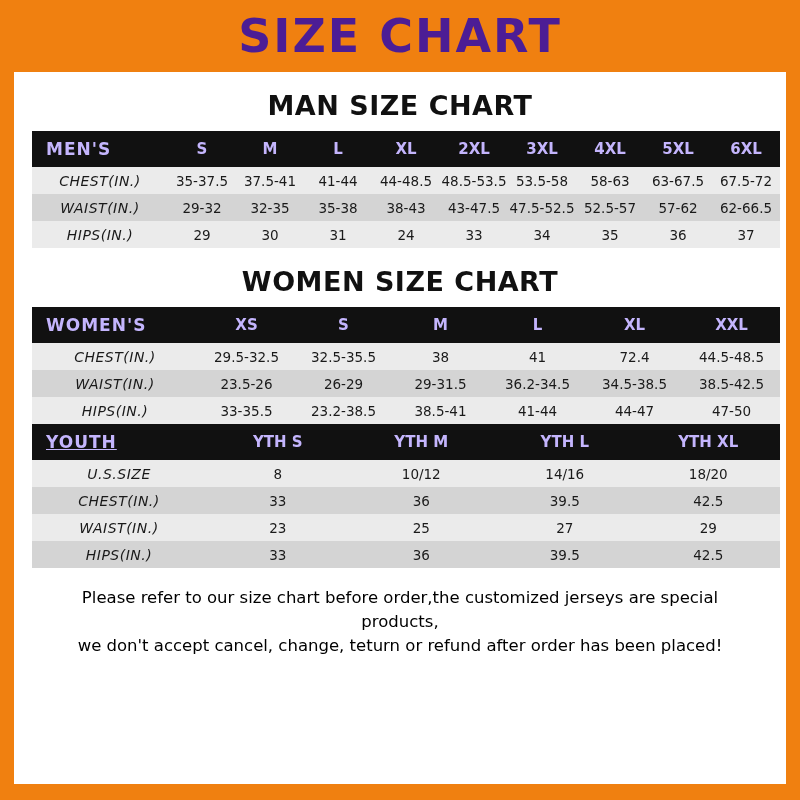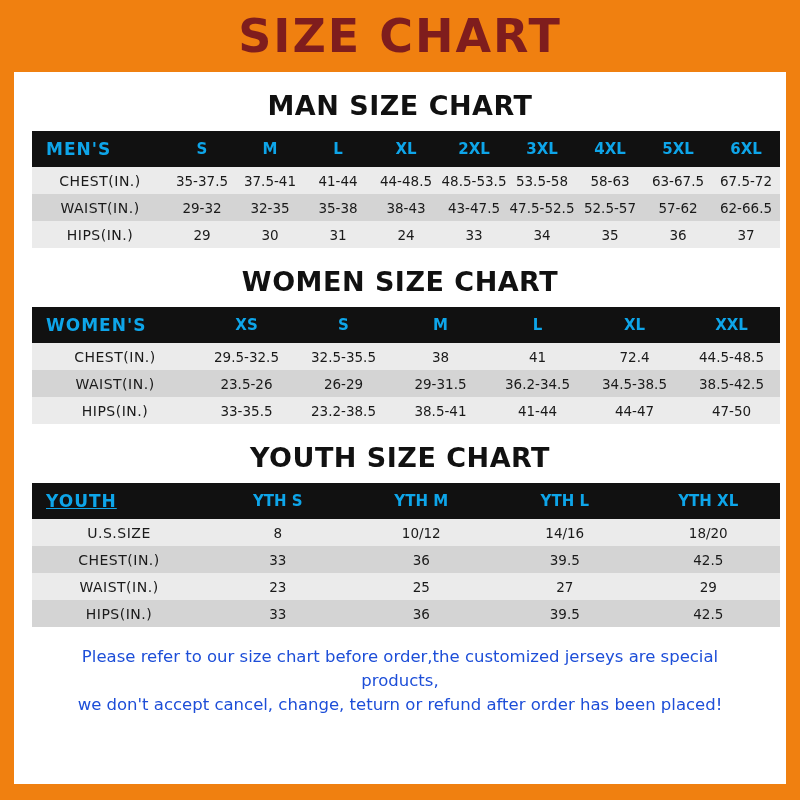--- a/index.html
+++ b/index.html
@@ -29,21 +29,21 @@
     display: flex;
     align-items: center;
     justify-content: center;
     margin: 0 -14px;
   }
   .banner-title {
     font-family: "DejaVu Sans", sans-serif;
     font-weight: bold;
     font-size: 46px;
     letter-spacing: 2px;
-    color: #7f1d1d;
+    color: #4c1d95;
     text-align: center;
   }
   .content {
     padding: 0 18px;
   }
   .section-title {
     text-align: center;
     font-weight: bold;
     font-size: 27px;
     letter-spacing: 0.5px;
@@ -62,21 +62,21 @@
     font-size: 13.5px;
     padding: 0;
     height: 27px;
     vertical-align: middle;
     color: #1a1a1a;
   }
   table.size-table thead tr {
     background: #111111;
   }
   table.size-table thead th {
-    color: #0ea5e9;
+    color: #c4b5fd;
     font-weight: bold;
     font-size: 15px;
     height: 36px;
   }
   table.size-table thead th.rowhead {
     text-align: left;
     padding-left: 14px;
     letter-spacing: 1px;
     font-size: 17px;
   }
@@ -84,29 +84,30 @@
     background: #ebebeb;
   }
   tbody tr.dark {
     background: #d4d4d4;
   }
   tbody td.rowlabel {
     font-size: 14px;
     letter-spacing: 0.5px;
     text-align: center;
     color: #1a1a1a;
+    font-style: italic;
   }
   .men-table thead th.rowhead { width: 122px; }
   .women-table thead th.rowhead { width: 152px; margin-left: 8px; }
   .youth-table thead th.rowhead { width: 160px; text-decoration: underline; }
 
   .footer-note {
     margin: 18px 14px 0 14px;
     text-align: center;
-    color: #1d4ed8;
+    color: #000000;
     font-size: 16.5px;
     line-height: 1.45;
     font-family: "DejaVu Sans", sans-serif;
   }
   .footer-line { display: block; }
   .bottom-bar {
     position: absolute;
     left: -14px;
     right: -14px;
     bottom: 0;
@@ -218,21 +219,20 @@
           <td>33-35.5</td>
           <td>23.2-38.5</td>
           <td>38.5-41</td>
           <td>41-44</td>
           <td>44-47</td>
           <td>47-50</td>
         </tr>
       </tbody>
     </table>
 
-    <div class="section-title">YOUTH SIZE CHART</div>
     <table class="size-table youth-table">
       <thead>
         <tr>
           <th class="rowhead">YOUTH</th>
           <th>YTH S</th>
           <th>YTH M</th>
           <th>YTH L</th>
           <th>YTH XL</th>
         </tr>
       </thead>

